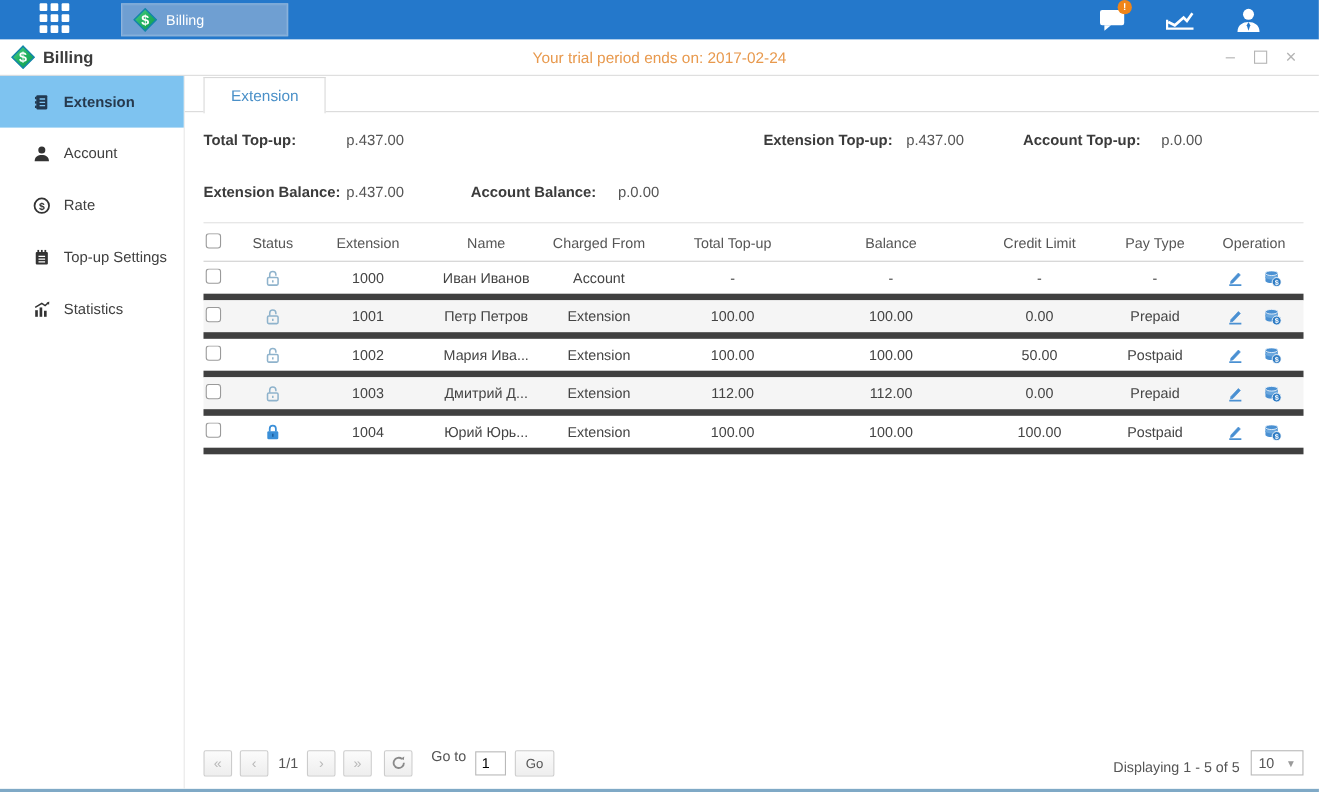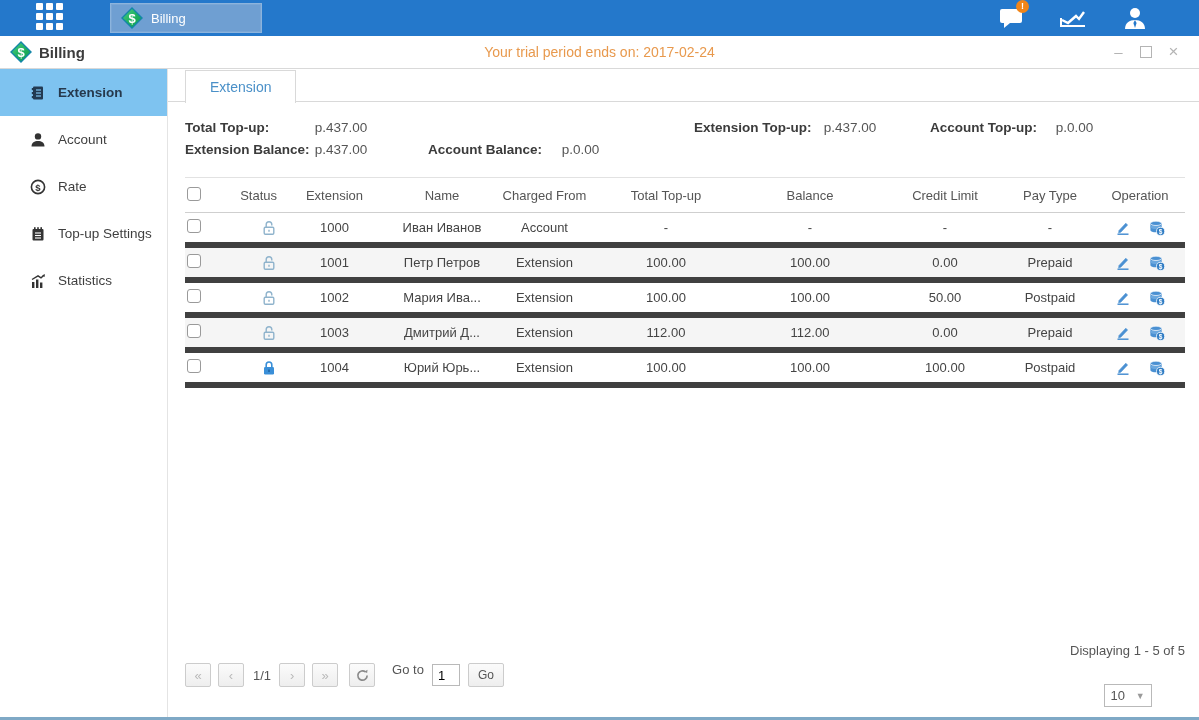--- a/index.html
+++ b/index.html
@@ -32,54 +32,54 @@
   .sidebar { position:absolute; top:69px; left:0; bottom:0; width:168px; background:#fff; border-right:1px solid #e4e4e4; }
   .side-item { height:47px; display:flex; align-items:center; gap:12px; padding-left:30px; font-size:13.5px; color:#3f3f3f; cursor:pointer; }
   .side-item.active { background:#7ec3f0; font-weight:bold; color:#26394d; }
   .side-item svg { flex:0 0 auto; }
 
   
   .main { position:absolute; top:69px; left:168px; right:0; bottom:0; background:#fff; }
   .tabstrip { height:33px; border-bottom:1px solid #d9d9d9; display:flex; }
   .tab { height:33px; margin-left:17px; padding:0 24px; display:flex; align-items:center; background:#fff; border:1px solid #d9d9d9; border-bottom:none; color:#4a90c8; font-size:14px; cursor:pointer; position:relative; top:1px; }
 
-  .summary { display:grid; grid-template-columns:243px 266px 236px 1fr; row-gap:7px; padding:18px 17px 0 17px; font-size:13.5px; }
+  .summary { display:grid; grid-template-columns:243px 266px 236px 1fr; row-gap:32px; padding:18px 17px 0 17px; font-size:13.5px; }
   .sum-cell { white-space:nowrap; }
   .sum-label { display:inline-block; min-width:126px; font-weight:bold; color:#3b3b3b; }
   .sum-value { color:#555; }
   .span2 { grid-column:1 / 3; } .col3 { grid-column:3 / 5; }
 
   .btn-row { display:flex; gap:9px; padding:22px 17px 0 17px; }
   .btn { background:#3e8ed8; color:#fff; border:none; font-size:13px; padding:7px 14px; border-radius:2px; cursor:pointer; font-family:"Liberation Sans",sans-serif; }
 
   
   .tbl { margin:20px 14px 0 17px; font-size:13px; color:#444; }
   .tr { display:flex; align-items:center; height:35px; border-bottom:6px solid #404040; }
   .tr.head { height:36px; border-top:1px solid #e2e2e2; border-bottom:1px solid #cfcfcf; color:#555; }
   .tr.alt { background:#f5f5f5; }
   .td { text-align:center; overflow:hidden; white-space:nowrap; }
-  .c0{width:34px; text-align:left; padding-left:2px;} .c1{width:58px;text-align:right;} .c2{width:115px;} .c3{width:100px;} .c4{width:105px;}
+  .c0{width:34px; text-align:left; padding-left:2px;} .c1{width:58px;} .c2{width:115px;} .c3{width:100px;} .c4{width:105px;}
   .c5{width:138px;} .c6{width:150px;} .c7{width:120px;} .c8{width:90px;} .c9{width:90px;}
   .checkbox { display:inline-block; width:14px; height:14px; border:1px solid #9a9a9a; border-radius:3px; background:#fff; cursor:pointer; }
 
   .status-icon svg { display:none; vertical-align:middle; }
   .status-icon[data-status="unlocked"] .lock-open { display:inline; }
   .status-icon[data-status="locked"] .lock-closed { display:inline; }
 
   .op-cell { display:flex; justify-content:center; align-items:center; gap:18px; }
   .op-btn { cursor:pointer; display:inline-flex; }
 
   
   .pager { position:absolute; left:17px; right:14px; bottom:10px; display:flex; align-items:center; font-size:13px; color:#555; }
   .pg-btn { width:26px; height:24px; border:1px solid #ccc; border-radius:2px; background:linear-gradient(#fbfbfb,#eee); color:#b9b9b9; font-size:13px; display:flex; align-items:center; justify-content:center; margin-right:7px; cursor:pointer; }
   .pg-ind { margin:0 8px 0 2px; color:#555; }
   .goto-label { margin:0 8px 12px 10px; }
   .goto-input { width:28px; height:22px; border:1px solid #b9b9b9; font-size:13px; text-align:left; padding-left:5px; font-family:"Liberation Sans",sans-serif; }
   .go-btn { margin-left:8px; height:24px; padding:0 9px; border:1px solid #ccc; border-radius:2px; background:linear-gradient(#fbfbfb,#eee); font-size:12px; color:#555; cursor:pointer; font-family:"Liberation Sans",sans-serif; }
-  .pager-right { margin-left:auto; display:flex; align-items:center; gap:26px;flex-direction:column; }
+  .pager-right { margin-left:auto; display:flex; align-items:flex-end; gap:10px; }
   .pagesize { width:48px; height:23px; border:1px solid #b9b9b9; background:#fff; display:flex; align-items:center; justify-content:space-between; padding:0 6px; cursor:pointer; }
   .pagesize .tri { color:#9a9a9a; font-size:9px; }
 </style>
 </head>
 <body>
 
 <svg width="0" height="0" style="position:absolute">
   <defs>
     <linearGradient id="gemGrad" x1="0" y1="0" x2="1" y2="1">
       <stop offset="0" stop-color="#4fd08a"></stop>

